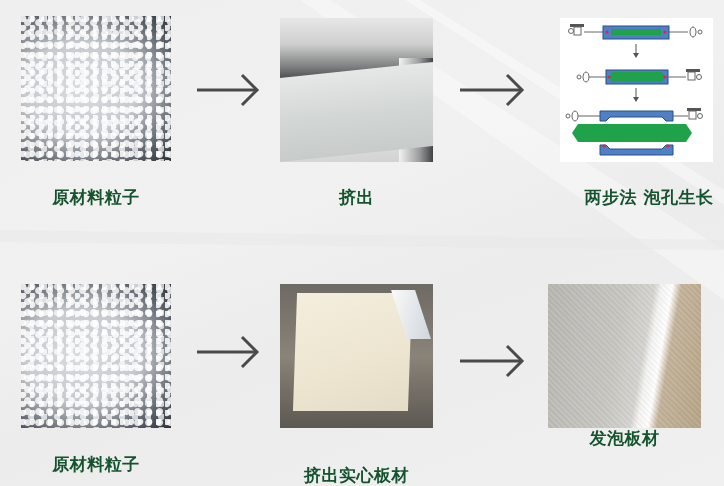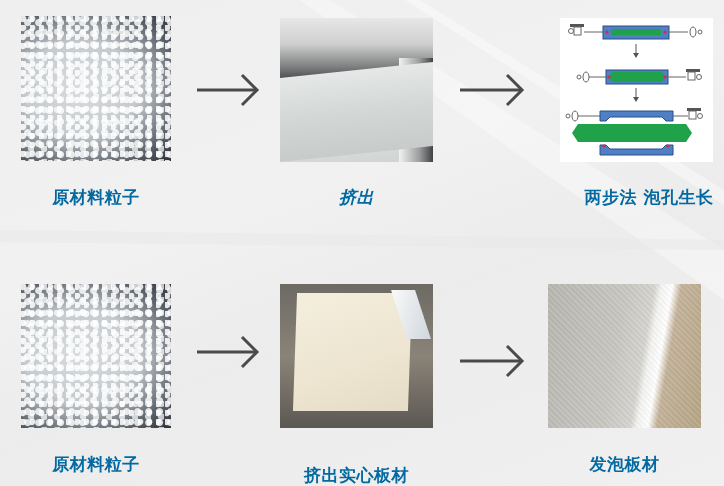--- a/index.html
+++ b/index.html
@@ -4,21 +4,21 @@
 <style>
   html, body { margin:0; padding:0; }
   body {
     width:724px; height:486px; overflow:hidden; position:relative;
     font-family: "DejaVu Sans", "Liberation Sans", sans-serif;
     background: linear-gradient(160deg, #efefef 0%, #f1f1f1 40%, #ececec 60%, #f0f0f0 100%);
   }
   .streak { position:absolute; pointer-events:none; }
   .img { position:absolute; overflow:hidden; }
   .label {
-    position:absolute; font-weight:bold; font-size:17px; color:#0369a1;
+    position:absolute; font-weight:bold; font-size:17px; color:#14532d;
     text-align:center; white-space:nowrap; letter-spacing:0.5px;
   }
   .arrow { position:absolute; }
 
   
   .granules {
     background:
       radial-gradient(circle at 20% 30%, rgba(255,255,255,0.85) 0 3px, transparent 4px),
       radial-gradient(circle at 60% 60%, rgba(255,255,255,0.8) 0 3px, transparent 4px),
       radial-gradient(circle at 80% 20%, rgba(255,255,255,0.7) 0 3px, transparent 4px),
@@ -127,33 +127,33 @@
     <rect x="129" y="93" width="7" height="8" fill="#fff" stroke="#666"></rect>
     <circle cx="140" cy="98" r="2.5" fill="#fff" stroke="#666"></circle>
     <polygon points="12,115 18,106 126,106 132,115 126,124 18,124" fill="#1fa24a"></polygon>
     <path d="M40 127 L46 127 L50 131 L102 131 L106 127 L113 127 L113 137 L40 137 Z" fill="#4f7fc4" stroke="#2c4f86"></path>
     <circle cx="44" cy="128" r="1.6" fill="#e0234a"></circle>
       <circle cx="108" cy="128" r="1.6" fill="#e0234a"></circle>
   </svg>
 </div>
 
 <div class="label" style="left:21px;top:186px;width:150px;">原材料粒子</div>
-<div class="label" style="left:280px;top:186px;width:153px;font-style:italic;">挤出</div>
+<div class="label" style="left:280px;top:186px;width:153px;">挤出</div>
 <div class="label" style="left:564px;top:186px;width:170px;">两步法 泡孔生长</div>
 
 <div class="img granules" style="left:21px;top:284px;width:150px;height:144px;"></div>
 <svg class="arrow" style="left:196px;top:334px" width="64" height="36" viewBox="0 0 64 36">
   <line x1="1" y1="18" x2="60" y2="18" stroke="#4a4a4a" stroke-width="3"></line>
   <polyline points="46,3 61,18 46,33" fill="none" stroke="#4a4a4a" stroke-width="3"></polyline>
 </svg>
 <div class="img solid" style="left:280px;top:284px;width:153px;height:144px;">
   <div class="sheet"></div>
     <div class="flap"></div>
 </div>
 <svg class="arrow" style="left:459px;top:343px" width="66" height="36" viewBox="0 0 66 36">
   <line x1="1" y1="18" x2="62" y2="18" stroke="#4a4a4a" stroke-width="3"></line>
   <polyline points="48,3 63,18 48,33" fill="none" stroke="#4a4a4a" stroke-width="3"></polyline>
 </svg>
 <div class="img foam" style="left:548px;top:284px;width:153px;height:144px;"></div>
 
 <div class="label" style="left:21px;top:453px;width:150px;">原材料粒子</div>
 <div class="label" style="left:270px;top:464px;width:173px;">挤出实心板材</div>
-<div class="label" style="left:548px;top:453px;width:153px;">发泡板材</div>
+<div class="label" style="left:548px;top:427px;width:153px;">发泡板材</div>
 
 </body></html>

